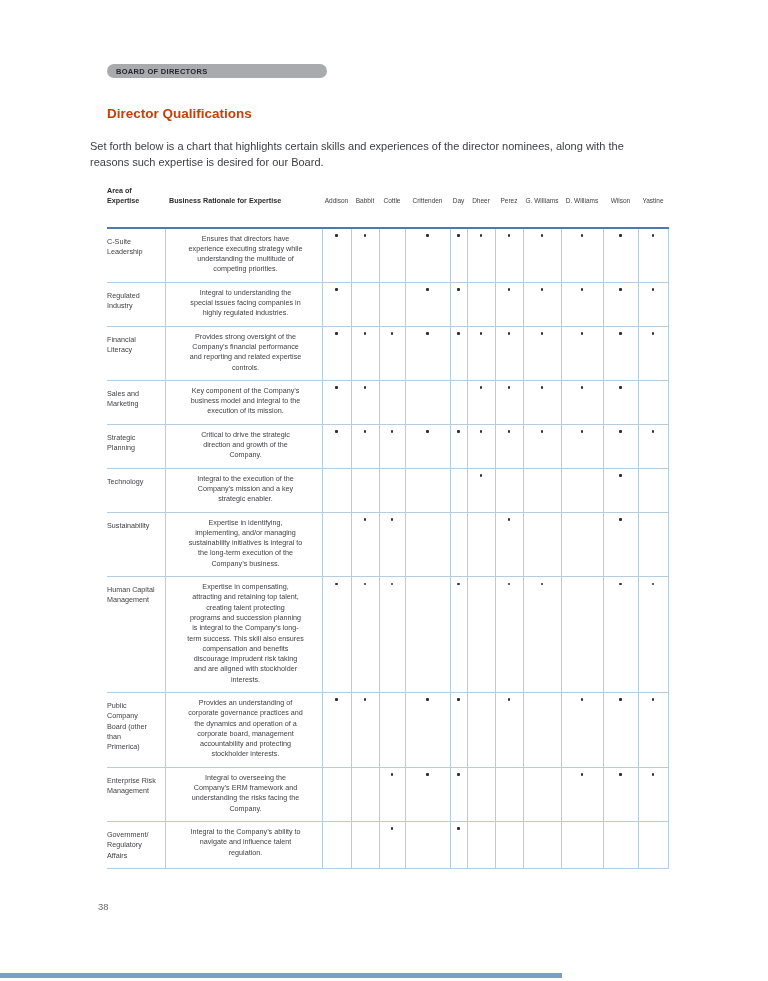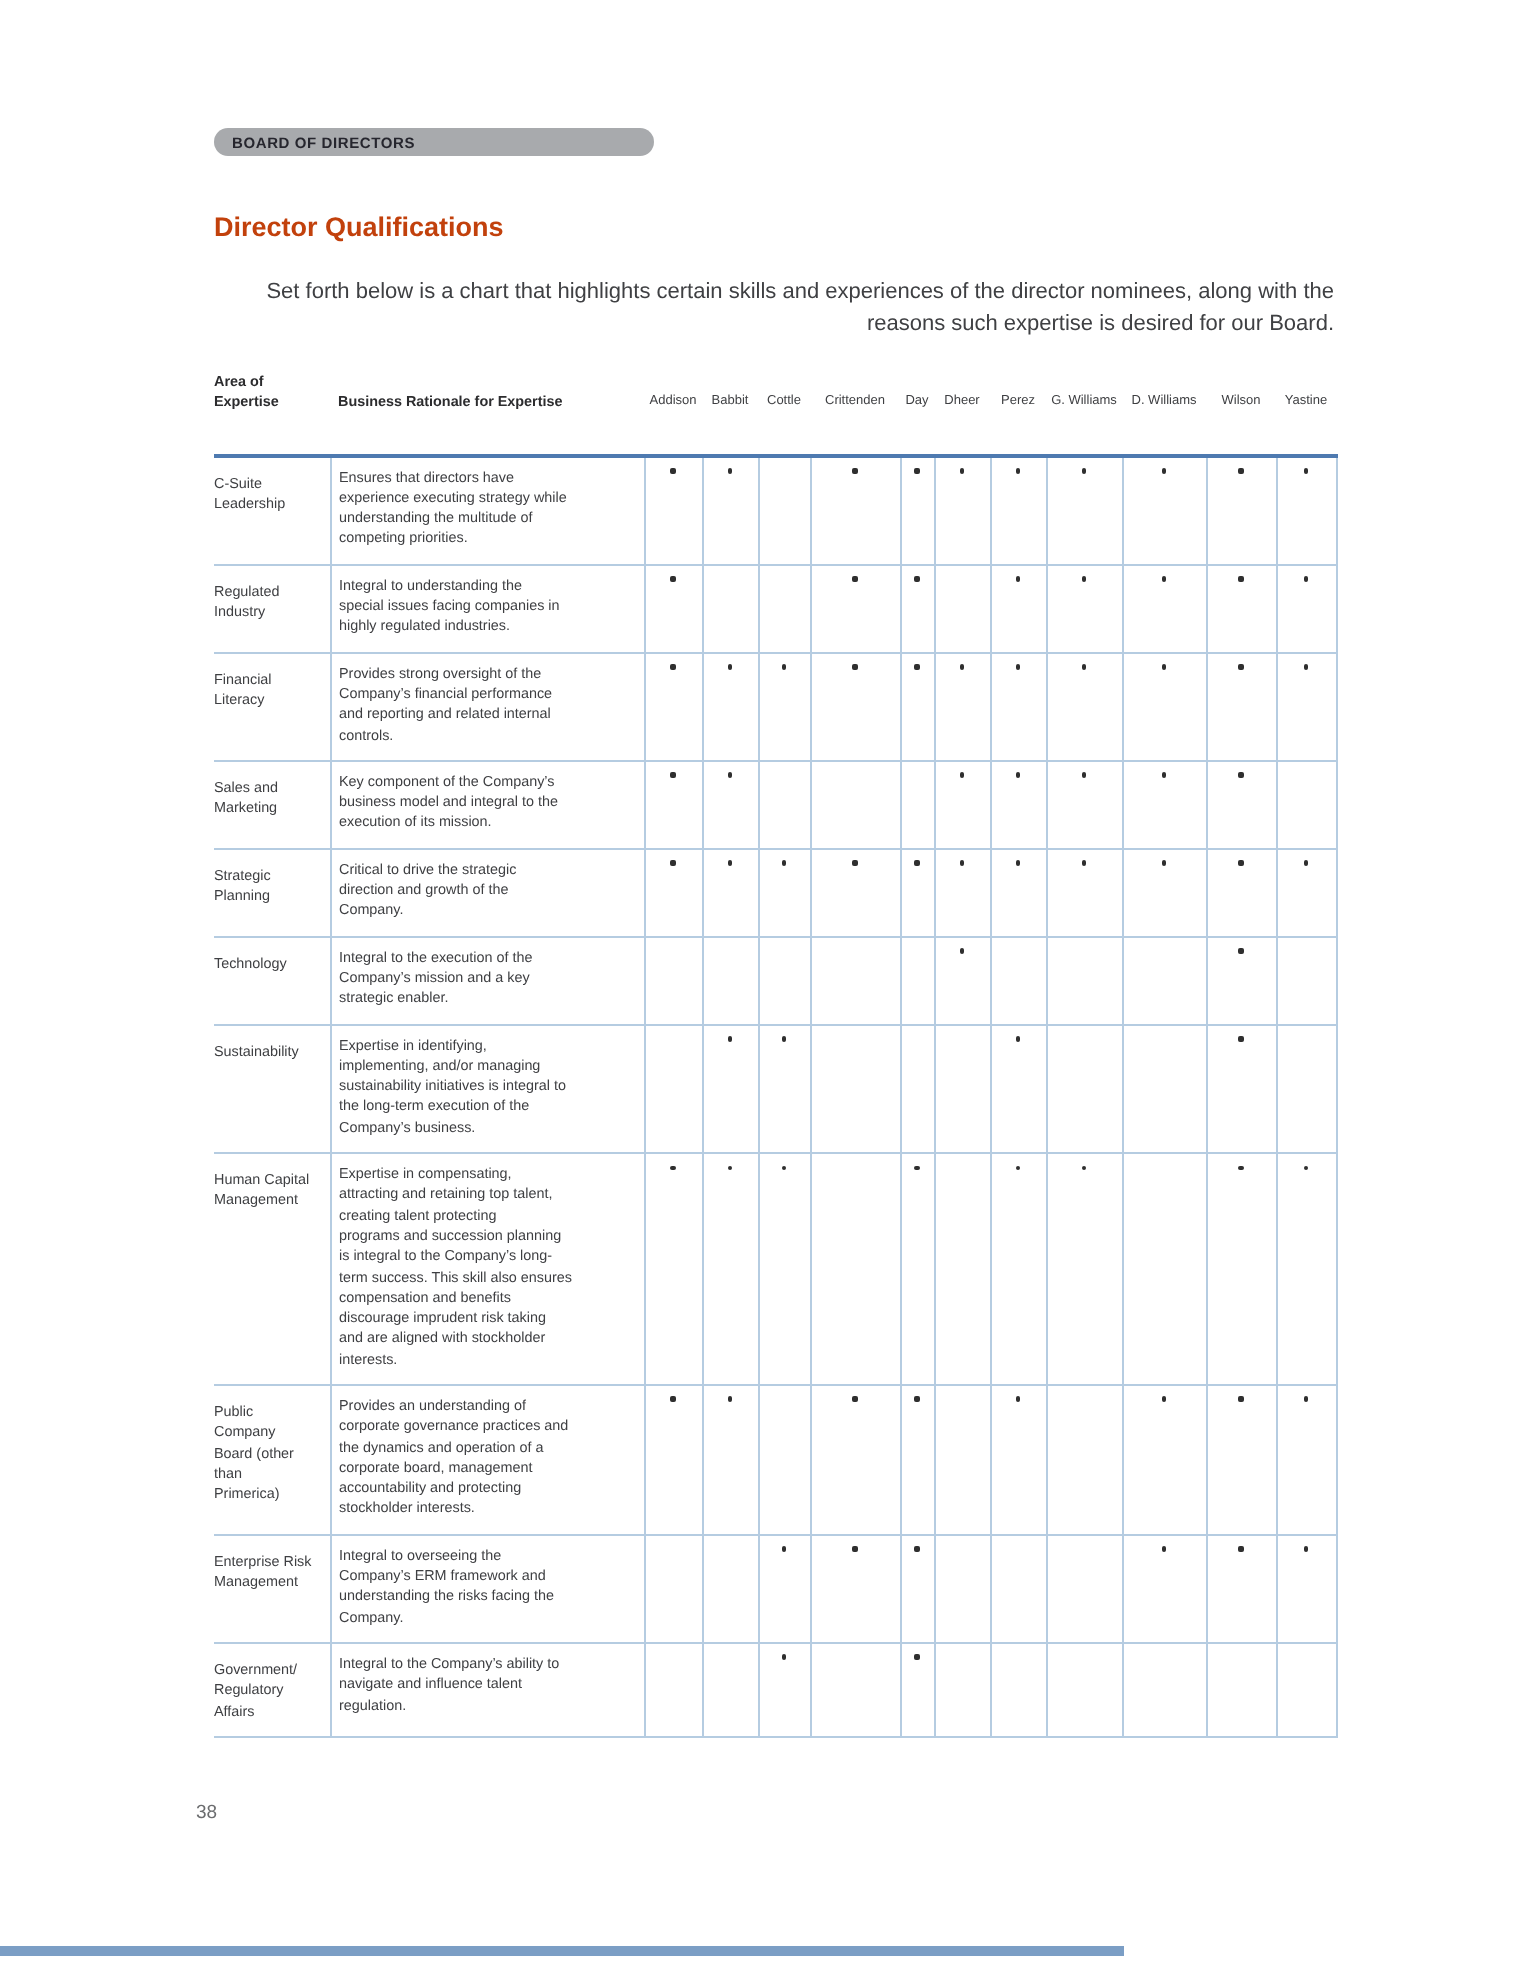--- a/index.html
+++ b/index.html
@@ -14,22 +14,22 @@
   }
   .badge-label{
     font-size:7.5px;font-weight:600;color:#26262e;letter-spacing:.3px;padding-left:9px;
   }
   
   .title{
     position:absolute;left:107px;top:106px;font-size:13.5px;font-weight:700;color:#c2410c;
   }
   
   .intro{
-    position:absolute;left:111px;top:139px;width:556px;
-    font-size:11px;line-height:15.5px;color:#3f4043;text-align:right;
+    position:absolute;left:90px;top:139px;width:556px;
+    font-size:11px;line-height:15.5px;color:#3f4043;
   }
   
   .table-wrap{position:absolute;left:107px;top:186px;width:557px;}
   table.qual{
     border-collapse:collapse;table-layout:fixed;width:557px;
     font-size:7.2px;line-height:10.3px;color:#3e3f42;
   }
   table.qual thead th{
     vertical-align:bottom;padding:0 0 20px 0;border-bottom:2px solid #4e7ab0;
     font-weight:700;color:#2c2c2e;text-align:left;font-size:7.2px;
@@ -39,21 +39,21 @@
     white-space:nowrap;overflow:visible;
   }
   table.qual thead th.rationale-h{padding-left:4px;}
   table.qual td{
     border-bottom:1px solid #b5cce1;vertical-align:top;
   }
   td.area{
     white-space:pre-line;padding:8px 2px 7px 0;width:58px;
   }
   td.rationale{
-    white-space:pre-line;padding:5px 0 7px 4px;border-left:1px solid #b5cce1;
+    white-space:pre-line;padding:5px 0 7px 4px;border-left:1px solid #b5cce1;text-align:center;
   }
   td.dotcell{
     border-left:1px solid #b5cce1;text-align:center;vertical-align:middle;
   }
   td.dotcell:last-child{border-right:1px solid #b5cce1;}
   .mark{
     display:inline-block;width:2.5px;height:2.5px;background:#2f2f2f;border-radius:1px;
   }
   
   .page-number{
@@ -133,21 +133,21 @@
             <td class="dotcell"><span class="mark"></span></td>
             <td class="dotcell"><span class="mark"></span></td>
             <td class="dotcell"><span class="mark"></span></td>
             <td class="dotcell"><span class="mark"></span></td>
           </tr>
           <tr>
             <td class="area">Financial
 Literacy</td>
             <td class="rationale">Provides strong oversight of the
 Company’s financial performance
-and reporting and related internal
+and reporting and related expertise
 controls.</td>
             <td class="dotcell"><span class="mark"></span></td>
             <td class="dotcell"><span class="mark"></span></td>
             <td class="dotcell"><span class="mark"></span></td>
             <td class="dotcell"><span class="mark"></span></td>
             <td class="dotcell"><span class="mark"></span></td>
             <td class="dotcell"><span class="mark"></span></td>
             <td class="dotcell"><span class="mark"></span></td>
             <td class="dotcell"><span class="mark"></span></td>
             <td class="dotcell"><span class="mark"></span></td>

